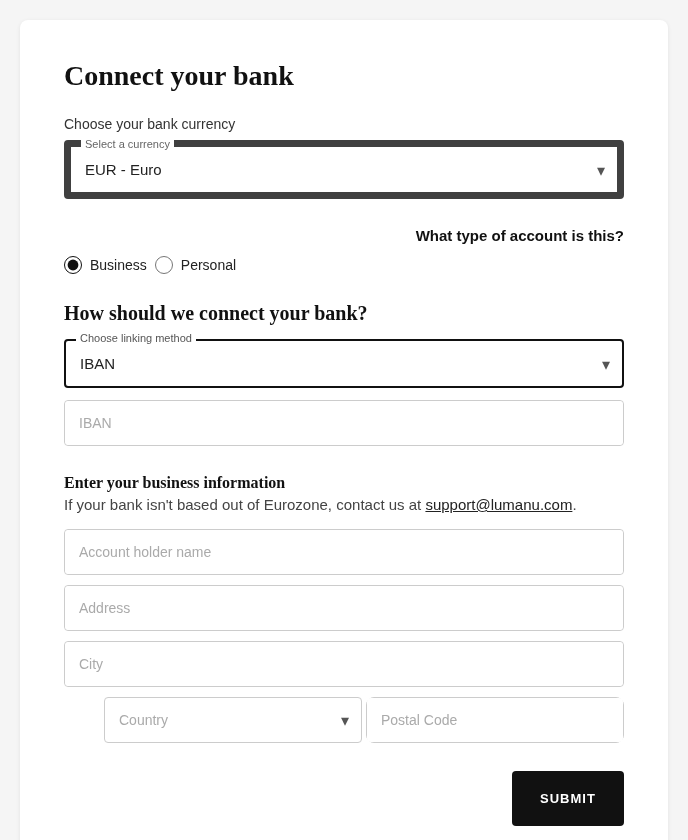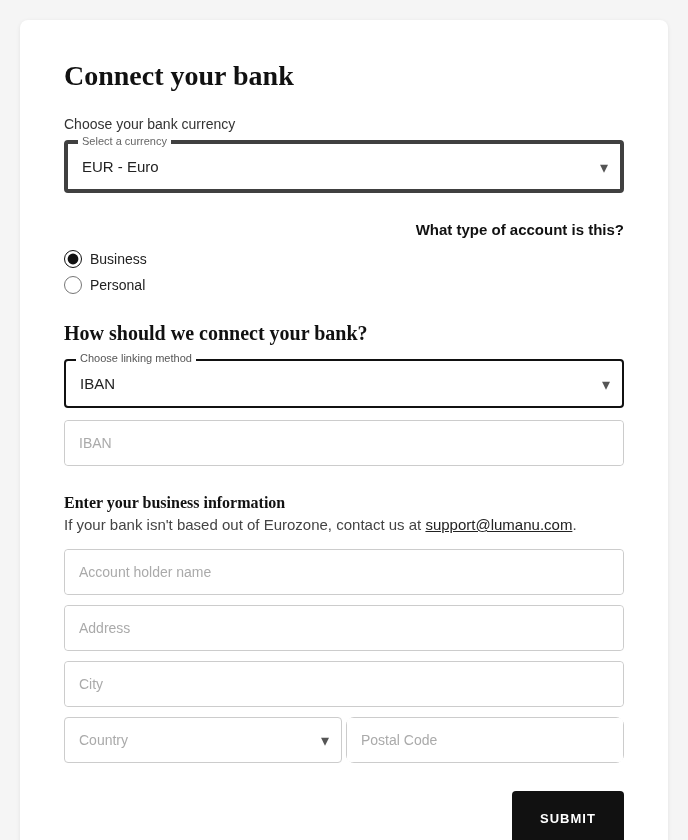--- a/index.html
+++ b/index.html
@@ -35,21 +35,21 @@
     }
 
     .section-label {
       font-size: 14px;
       color: #333;
       margin-bottom: 8px;
     }
 
     .floating-label-select {
       position: relative;
-      border: 4px solid #404040;
+      border: 7px solid #404040;
       border-radius: 4px;
       padding: 0;
       text-decoration: underline;
     }
 
     .floating-label-select .floating-label {
       position: absolute;
       top: -9px;
       left: 10px;
       background: #fff;
@@ -93,21 +93,21 @@
     .account-type-title {
       font-size: 15px;
       font-weight: 700;
       color: #111;
       margin-bottom: 12px;
       text-align: right;
     }
 
     .radio-group {
       display: flex;
-      flex-direction: column;
+      flex-direction: row;
       gap: 8px;
     }
 
     .radio-item {
       display: flex;
       align-items: center;
       gap: 8px;
       cursor: pointer;
     }
 
@@ -223,20 +223,21 @@
       border-radius: 4px;
     }
 
     .form-field input::placeholder {
       color: #aaa;
     }
 
     .row-fields {
       display: flex;
       gap: 4px;
+      margin-left: 40px;
     }
 
     .country-field {
       position: relative;
       border: 1px solid #ccc;
       border-radius: 4px;
       flex: 1;
     }
 
     .country-field select {

